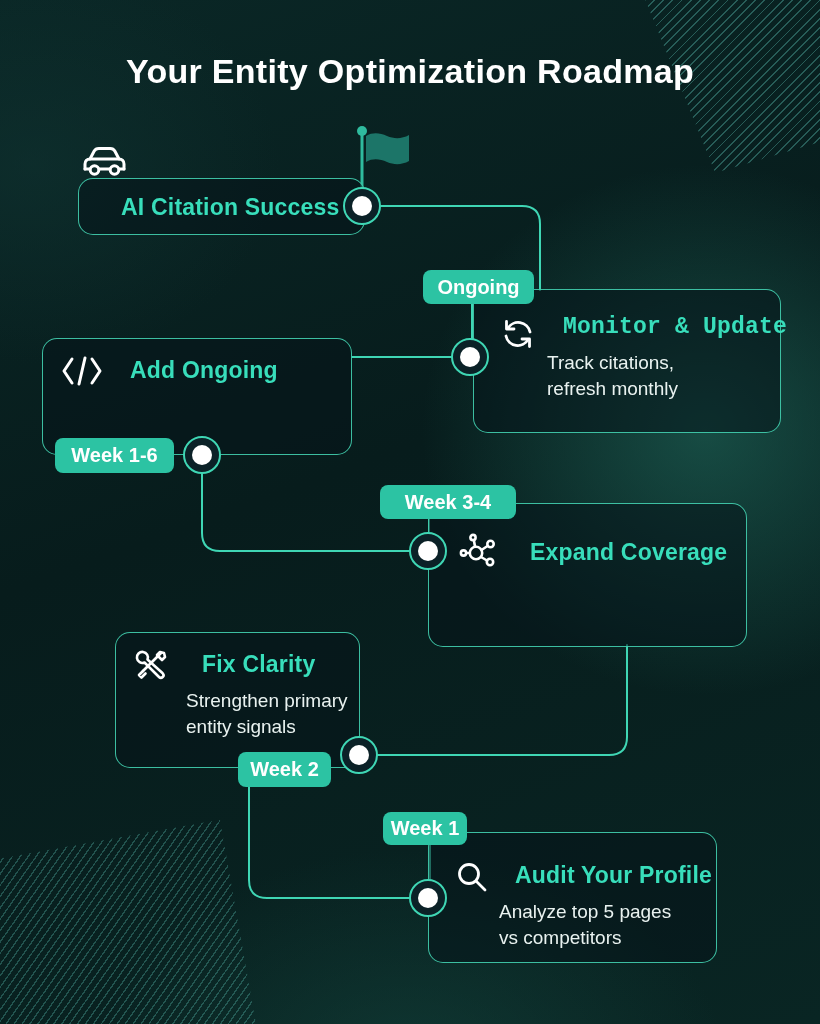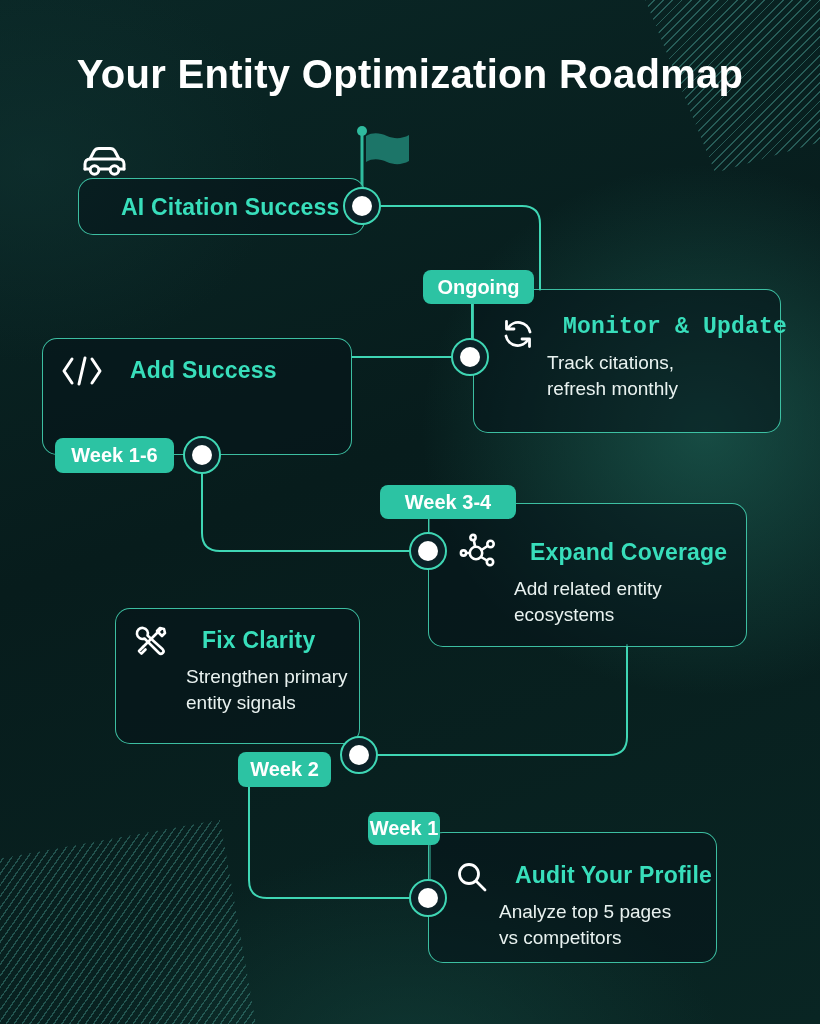--- a/index.html
+++ b/index.html
@@ -34,21 +34,21 @@
     box-sizing:border-box;
   }
   .node::after{
     content:"";position:absolute;left:50%;top:50%;width:20px;height:20px;
     border-radius:50%;background:#fff;transform:translate(-50%,-50%);
   }
   .icon{position:absolute;z-index:3;}
   .ic-stroke{stroke:#fff;fill:none;stroke-linecap:round;stroke-linejoin:round;}
   .page-title{
     position:absolute;left:0;top:52px;width:820px;text-align:center;z-index:2;
-    color:#fff;font-weight:700;font-size:40px;letter-spacing:.3px;
+    color:#fff;font-weight:700;font-size:34px;letter-spacing:.3px;
   }
 </style>
 </head>
 <body>
 
 <div class="canvas">
 
   <div class="hatch tr"></div>
   <div class="hatch bl"></div>
 
@@ -107,47 +107,43 @@
   <div class="badge" style="left:423px;top:270px;width:111px;height:34px;">Ongoing</div>
 
   <div class="box" style="left:42px;top:338px;width:310px;height:117px;">
     <svg class="icon" style="left:18px;top:17px" width="42" height="30" viewBox="0 0 42 30">
       <g class="ic-stroke" stroke-width="3">
         <polyline points="11,3 3,15 11,27"></polyline>
         <polyline points="31,3 39,15 31,27"></polyline>
         <line x1="24" y1="2" x2="18" y2="28"></line>
       </g>
     </svg>
-    <div class="box-title" style="left:71px;top:18px;">Add Success</div>
+    <div class="box-title" style="left:71px;top:18px;">Add Ongoing</div>
   </div>
   <div class="badge" style="left:55px;top:438px;width:119px;height:35px;">Week 1-6</div>
 
   <div class="box" style="left:428px;top:503px;width:319px;height:144px;">
     <svg class="icon" style="left:30px;top:28px" width="38" height="40" viewBox="0 0 38 40">
       <g class="ic-stroke" stroke-width="2.6">
         <circle cx="17" cy="21" r="6.2"></circle>
         <circle cx="4.5" cy="21" r="2.6"></circle>
         <circle cx="14" cy="5.5" r="2.6"></circle>
         <circle cx="31.5" cy="12" r="3.2"></circle>
         <circle cx="31" cy="30" r="3.2"></circle>
         <line x1="8" y1="21" x2="10.8" y2="21"></line>
         <line x1="15" y1="9" x2="16" y2="14.5"></line>
         <line x1="22.5" y1="18" x2="28.5" y2="14"></line>
         <line x1="22" y1="25" x2="28" y2="28.5"></line>
       </g>
     </svg>
     <div class="box-title" style="left:85px;top:35px;">Expand Coverage</div>
-    <div class="box-desc" style="left:85px;top:72px;">
-      <div>Add related entity</div>
-      <div>ecosystems</div>
-    </div>
   </div>
   <div class="badge" style="left:380px;top:485px;width:136px;height:34px;">Week 3-4</div>
 
-  <div class="box" style="left:115px;top:608px;width:245px;height:136px;padding-left:36px;">
+  <div class="box" style="left:115px;top:632px;width:245px;height:136px;padding-left:36px;">
     <svg class="icon" style="left:18px;top:16px" width="34" height="34" viewBox="0 0 34 34">
       <g class="ic-stroke" stroke-width="2.6">
         <path d="M12.5 9.5 A5.5 5.5 0 1 0 9.5 12.5 L24 27 a2.6 2.6 0 0 0 3.7-3.7 Z" transform="translate(1,1)"></path>
         <path d="M27 4 L9 22"></path>
         <path d="M26 3 l4 1 1 4 -3 3 -5 -5 Z"></path>
         <path d="M9 22 l-4 4 2.5 2.5 4-4"></path>
       </g>
     </svg>
     <div class="box-title" style="left:70px;top:18px;">Fix Clarity</div>
     <div class="box-desc" style="left:70px;top:55px;">
@@ -163,21 +159,21 @@
         <circle cx="13" cy="13" r="9.5"></circle>
         <line x1="20.5" y1="20.5" x2="29" y2="29"></line>
       </g>
     </svg>
     <div class="box-title" style="left:70px;top:29px;">Audit Your Profile</div>
     <div class="box-desc" style="left:70px;top:66px;">
       <div>Analyze top 5 pages</div>
       <div>vs competitors</div>
     </div>
   </div>
-  <div class="badge" style="left:368px;top:812px;width:72px;height:33px;text-align:right;">Week 1</div>
+  <div class="badge" style="left:383px;top:812px;width:84px;height:33px;text-align:right;">Week 1</div>
 
   <div class="node" style="left:362px;top:206px;"></div>
   <div class="node" style="left:470px;top:357px;"></div>
   <div class="node" style="left:202px;top:455px;"></div>
   <div class="node" style="left:428px;top:551px;"></div>
   <div class="node" style="left:359px;top:755px;"></div>
   <div class="node" style="left:428px;top:898px;"></div>
 
 </div>
 

